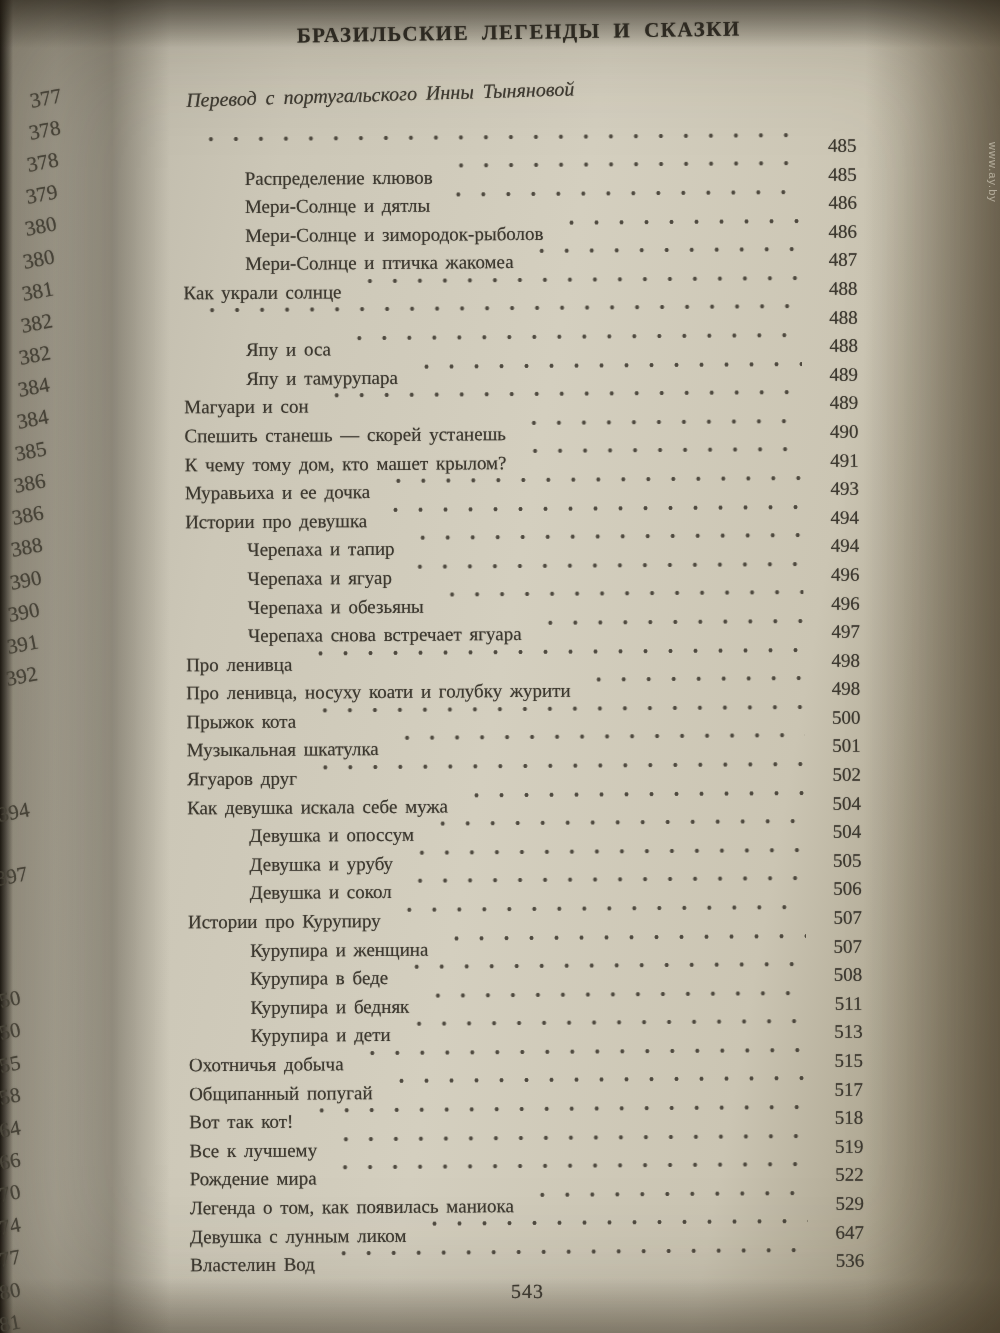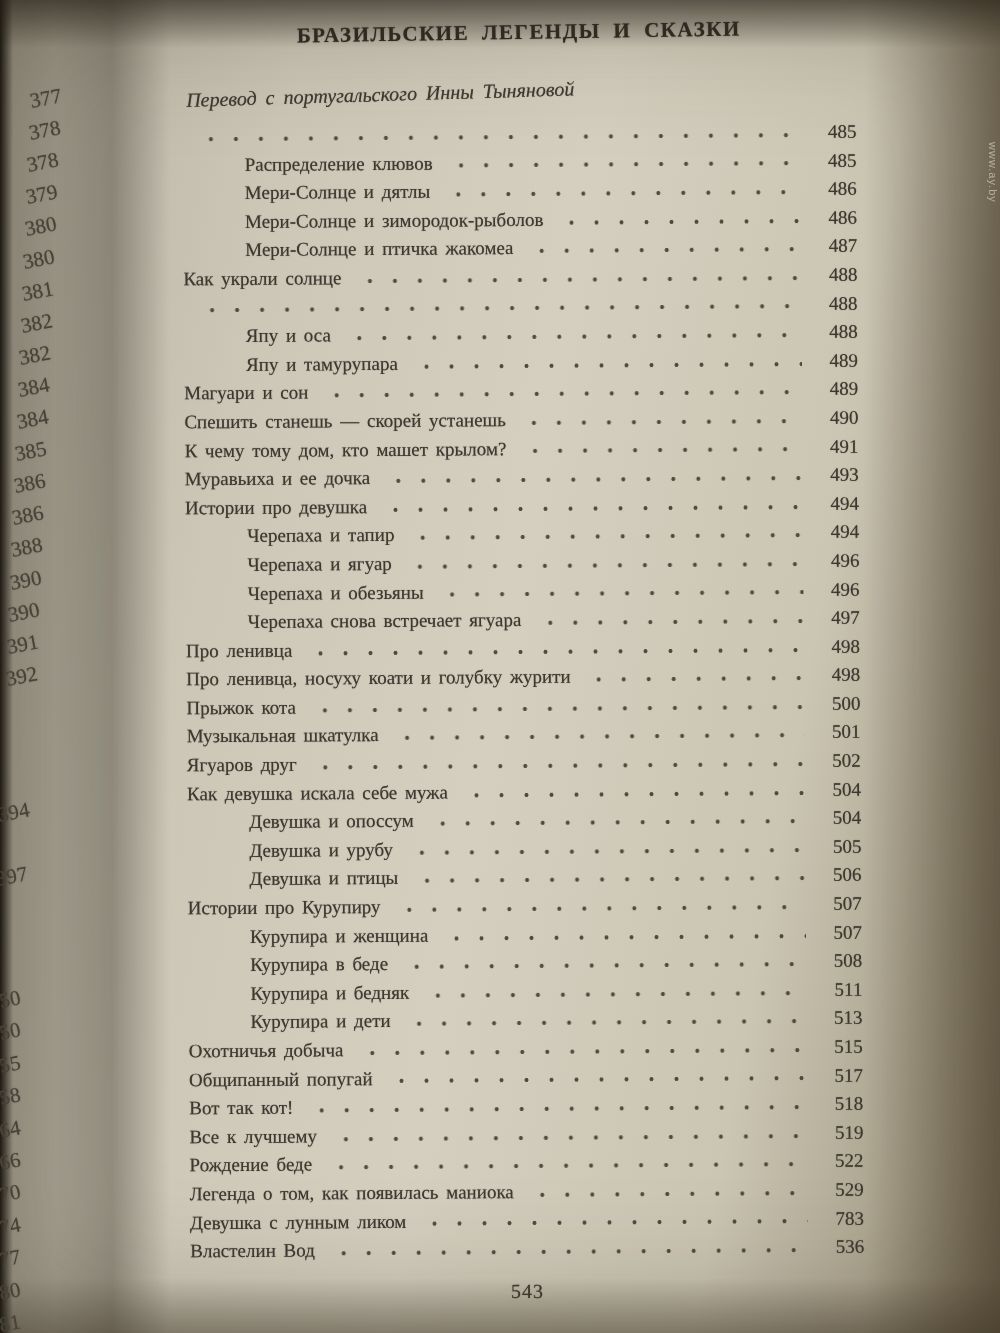--- a/index.html
+++ b/index.html
@@ -59,21 +59,21 @@
   .row.sub{ padding-left:62px; }
   .lbl{ flex:0 0 auto; }
   .dots{
     flex:1 1 auto; align-self:stretch;
     margin-left:10px; margin-right:8px;
     background-image:radial-gradient(circle, rgba(56,51,42,.85) 1.7px, rgba(56,51,42,0) 2.3px);
     background-size:25px 10px;
     background-repeat:repeat-x;
     background-position:6px 64%;
   }
-  .pg{ flex:0 0 48px; text-align:right; }
+  .pg{ flex:0 0 48px; text-align:right;margin-top:14px; }
   #folio{
     margin-top:16px;
     text-align:center; font-size:20px;
     letter-spacing:1px;
   }
 
   
   #watermark{
     position:absolute; right:1px; top:142px;
     writing-mode:vertical-rl;
@@ -250,21 +250,21 @@
           <span class="lbl">Девушка и опоссум</span>
           <span class="dots"></span>
           <span class="pg">504</span>
         </div>
         <div class="row ink sub">
           <span class="lbl">Девушка и урубу</span>
           <span class="dots"></span>
           <span class="pg">505</span>
         </div>
         <div class="row ink sub">
-          <span class="lbl">Девушка и птицы</span>
+          <span class="lbl">Девушка и сокол</span>
           <span class="dots"></span>
           <span class="pg">506</span>
         </div>
         <div class="row ink">
           <span class="lbl">Истории про Курупиру</span>
           <span class="dots"></span>
           <span class="pg">507</span>
         </div>
         <div class="row ink sub">
           <span class="lbl">Курупира и женщина</span>
@@ -300,33 +300,33 @@
           <span class="lbl">Вот так кот!</span>
           <span class="dots"></span>
           <span class="pg">518</span>
         </div>
         <div class="row ink">
           <span class="lbl">Все к лучшему</span>
           <span class="dots"></span>
           <span class="pg">519</span>
         </div>
         <div class="row ink">
-          <span class="lbl">Рождение беде</span>
+          <span class="lbl">Рождение мира</span>
           <span class="dots"></span>
           <span class="pg">522</span>
         </div>
         <div class="row ink">
           <span class="lbl">Легенда о том, как появилась маниока</span>
           <span class="dots"></span>
           <span class="pg">529</span>
         </div>
         <div class="row ink">
           <span class="lbl">Девушка с лунным ликом</span>
           <span class="dots"></span>
-          <span class="pg">783</span>
+          <span class="pg">647</span>
         </div>
         <div class="row ink">
           <span class="lbl">Властелин Вод</span>
           <span class="dots"></span>
           <span class="pg">536</span>
         </div>
       </div>
 
     <div id="folio" class="ink">543</div>
   </div>

